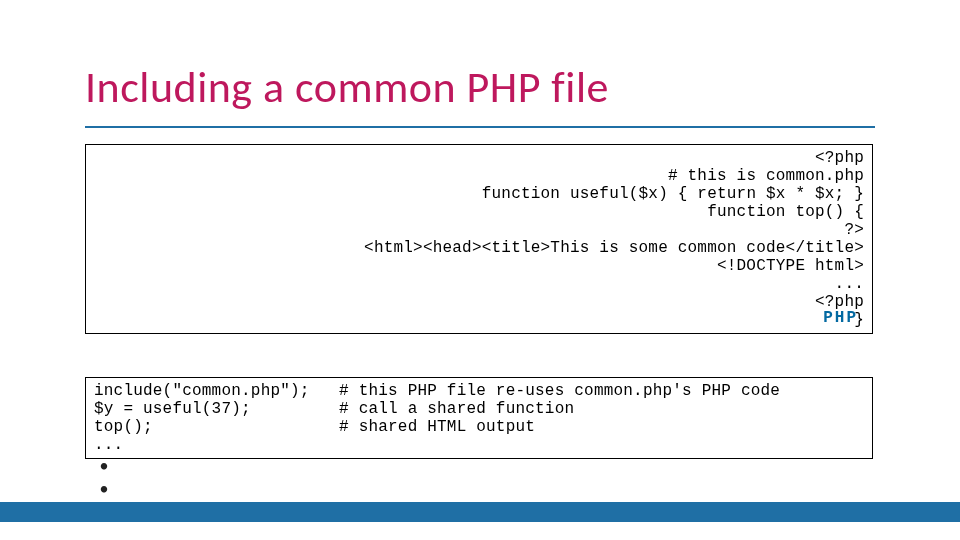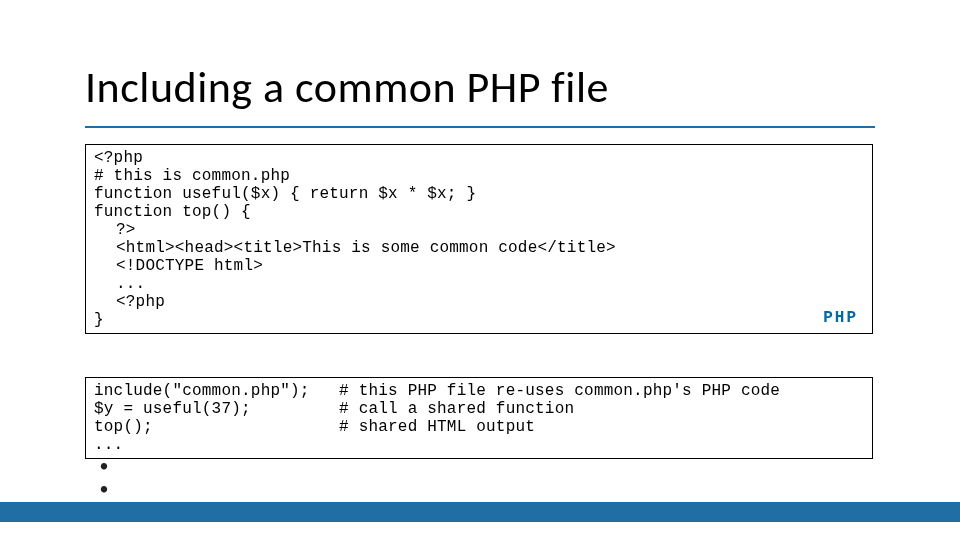--- a/index.html
+++ b/index.html
@@ -16,41 +16,42 @@
     width: 960px;
     height: 540px;
     box-sizing: border-box;
   }
   .title {
     position: absolute;
     left: 85px;
     top: 60px;
     font-size: 44px;
     font-weight: 400;
-    color: #000000;
+    color: #be185d;
     letter-spacing: 0.5px;
   }
   .title-rule {
     position: absolute;
     left: 85px;
     top: 126px;
     width: 790px;
     height: 0;
     border-top: 2px solid #1f6fa5;
   }
   .code-box {
     position: absolute;
     left: 85px;
     width: 788px;
     box-sizing: border-box;
     border: 1.5px solid #000;
     background: #fff;
   }
   .code-box.top {
     top: 144px;
+    text-align: right;
   }
   .code-box.bottom {
     top: 377px;
   }
   .code {
     font-family: Consolas, "Courier New", monospace;
     font-size: 16px;
     line-height: 18px;
     white-space: pre;
     color: #000;

